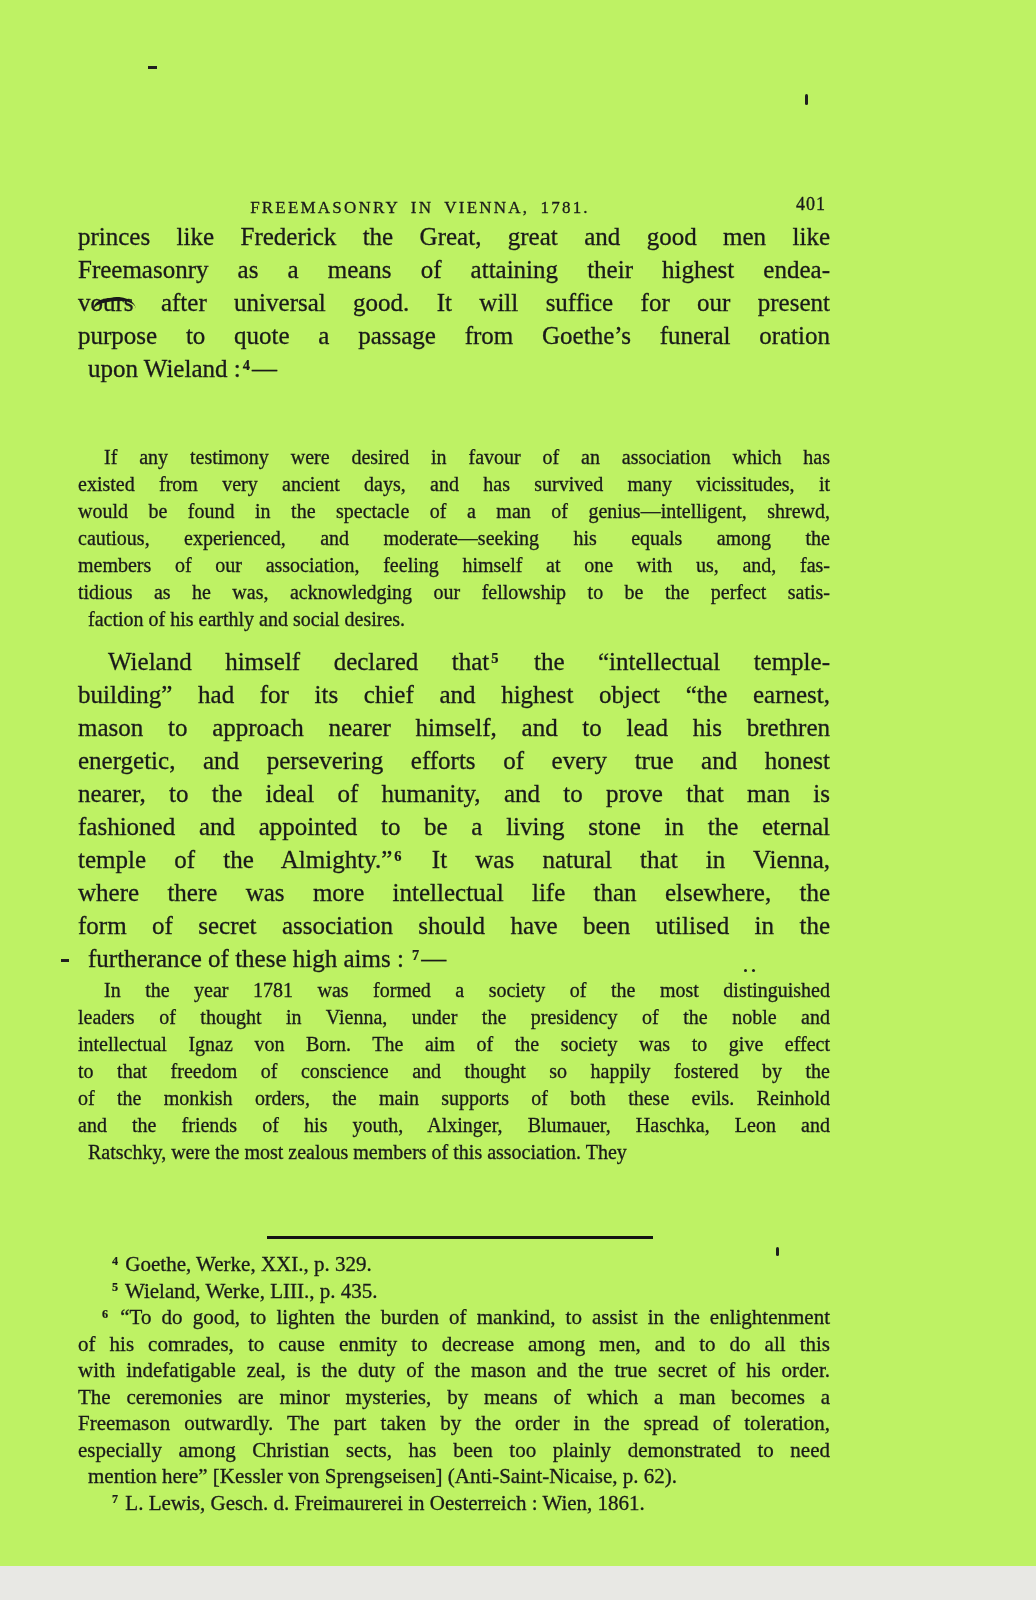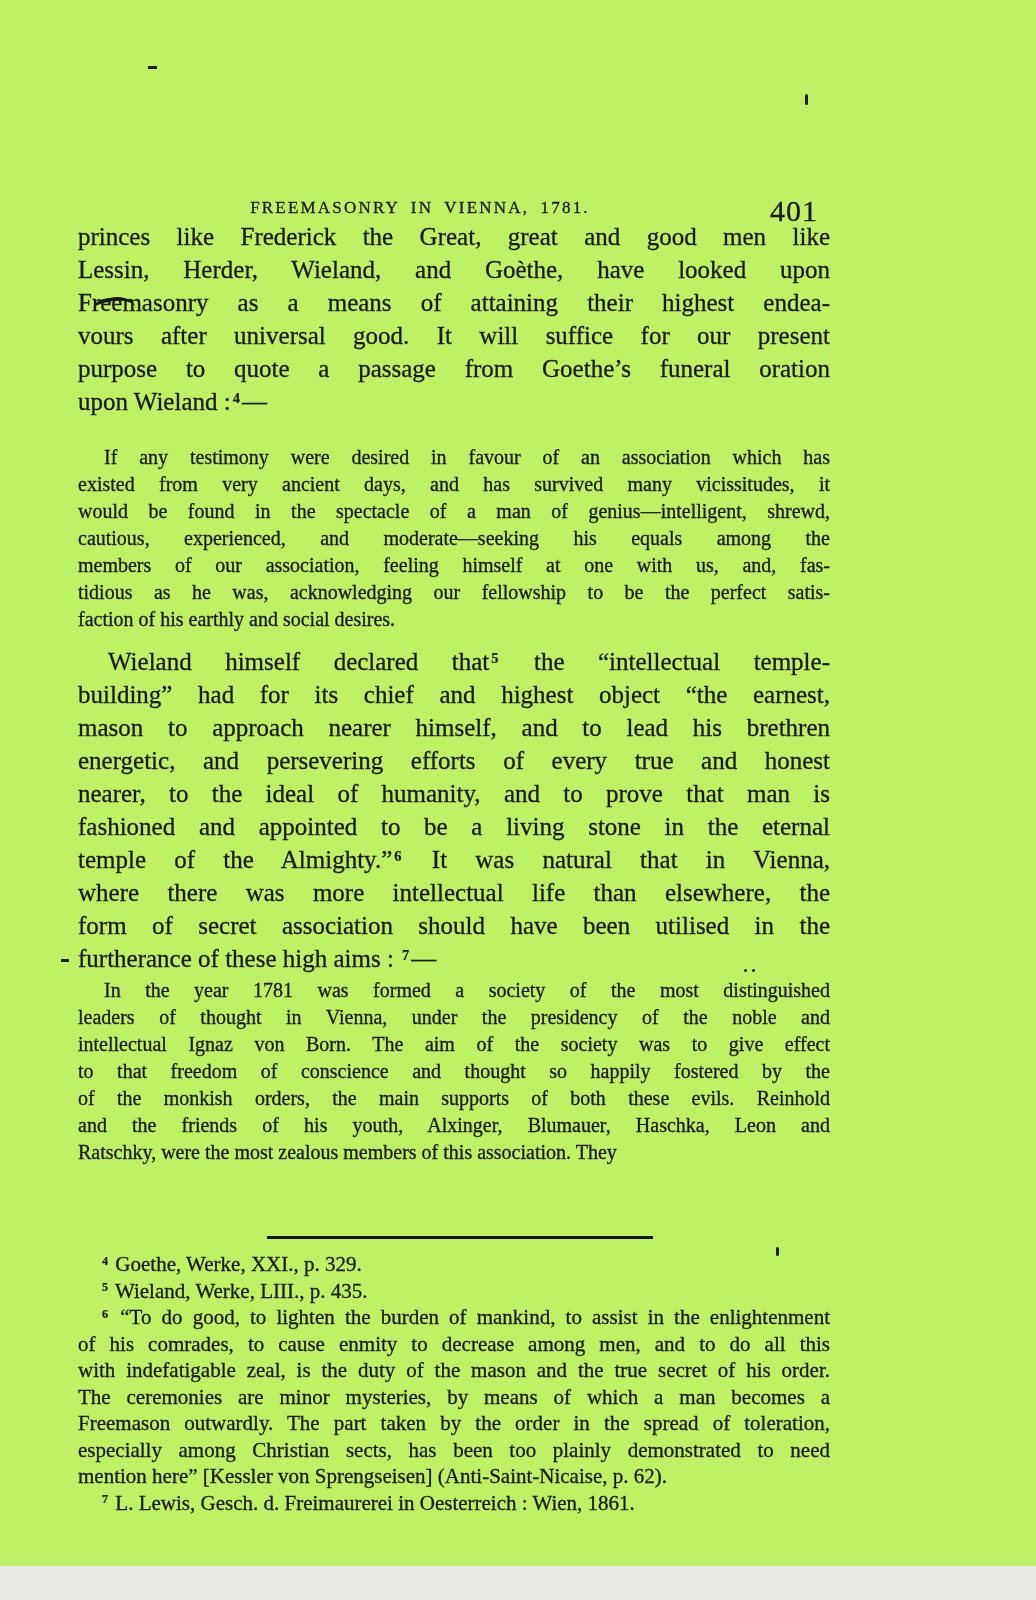--- a/index.html
+++ b/index.html
@@ -16,21 +16,21 @@
   }
   .block {
     position: absolute;
     left: 78px;
     width: 752px;
   }
   .main-text { font-size: 25px; line-height: 33px; }
   .quote-text { font-size: 20px; line-height: 27px; }
   .footnote-text { font-size: 21px; line-height: 26.5px; }
   .line { text-align: justify; text-align-last: justify; white-space: normal; }
-  .line.last { text-align-last: left; }
+  .line.last { text-align-last: left; margin-left: 10px; }
   .indent-main > .line:first-child { text-indent: 30px; }
   .indent-quote > .line:first-child { text-indent: 26px; }
   .indent-fn > .line:first-child { text-indent: 22px; }
   sup {
     font-size: 0.58em;
     font-weight: 700;
     vertical-align: 0.5em;
     line-height: 0;
     margin: 0 2px 0 2px;
     -webkit-text-stroke: 0.2px currentColor;
@@ -47,23 +47,23 @@
     left: calc(50% - 34px);
     transform: translateX(-50%);
     top: 4px;
     font-size: 17px;
     letter-spacing: 2.2px;
     word-spacing: 5px;
     white-space: nowrap;
   }
   .page-number {
     position: absolute;
-    right: 12px;
+    right: 4px;
     top: 0;
-    font-size: 30px;
+    font-size: 18px;
     letter-spacing: 1px;
     text-align: center;
   }
   .footnote-rule {
     position: absolute;
     top: 1236px;
     left: 267px;
     width: 386px;
     height: 3px;
     background: #141414;
@@ -97,21 +97,20 @@
   <div class="artifact artifact-dots-aims"></div>
   <div class="artifact artifact-tick-footnote"></div>
 
   <div class="running-header">
     <span class="header-title">FREEMASONRY IN VIENNA, 1781.</span>
     <span class="page-number">401</span>
   </div>
 
   <div class="block main-text" style="top:220px">
       <div class="line">princes like Frederick the Great, great and good men like</div>
-      <div class="line">Lessin, Herder, Wieland, and Goèthe, have looked upon</div>
       <div class="line">Freemasonry as a means of attaining their highest endea-</div>
       <div class="line">vours after universal good. It will suffice for our present</div>
       <div class="line">purpose to quote a passage from Goethe’s funeral oration</div>
       <div class="line last">upon Wieland :<sup>4</sup>—</div>
     </div>
 
   <div class="block quote-text indent-quote" style="top:444px">
       <div class="line">If any testimony were desired in favour of an association which has</div>
       <div class="line">existed from very ancient days, and has survived many vicissitudes, it</div>
       <div class="line">would be found in the spectacle of a man of genius—intelligent, shrewd,</div>

